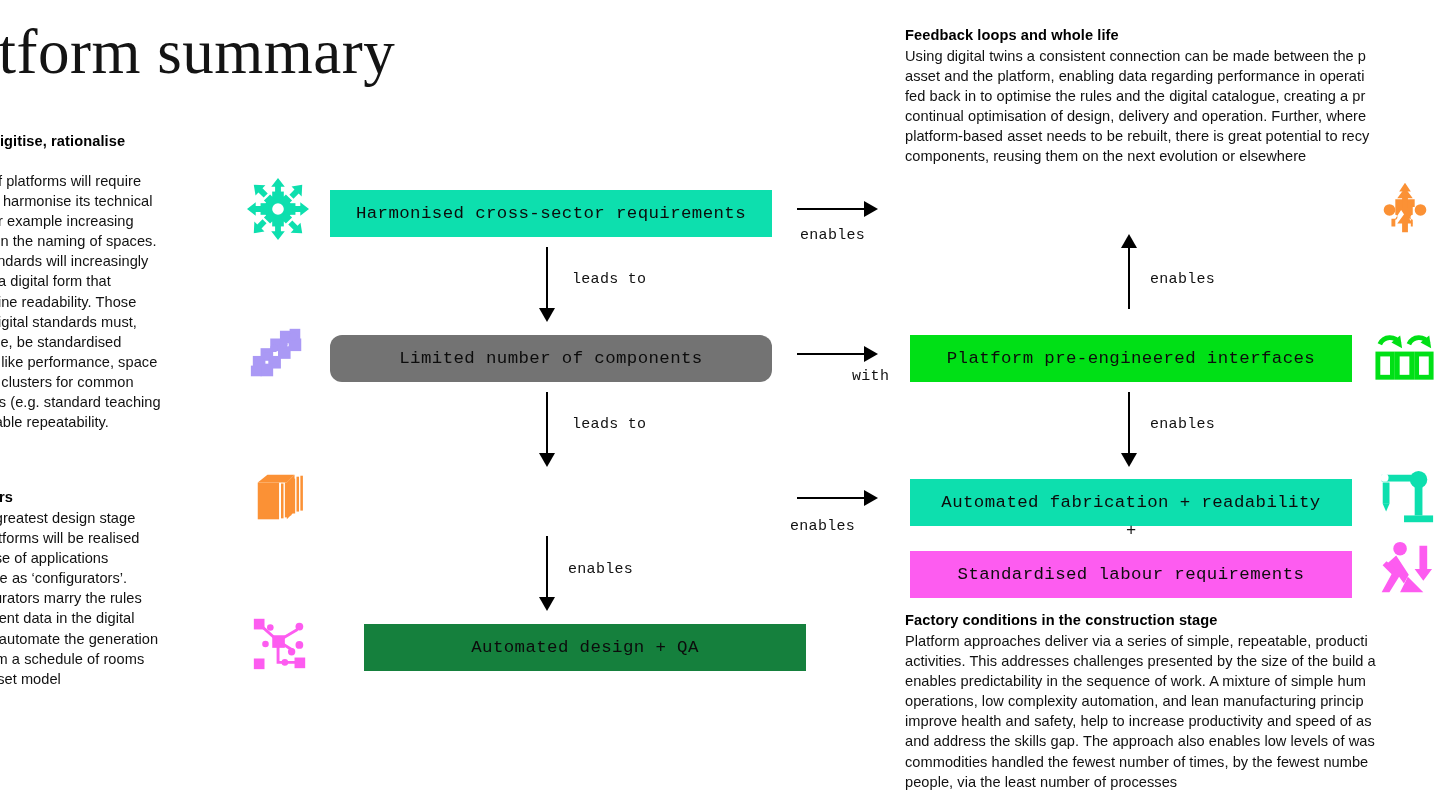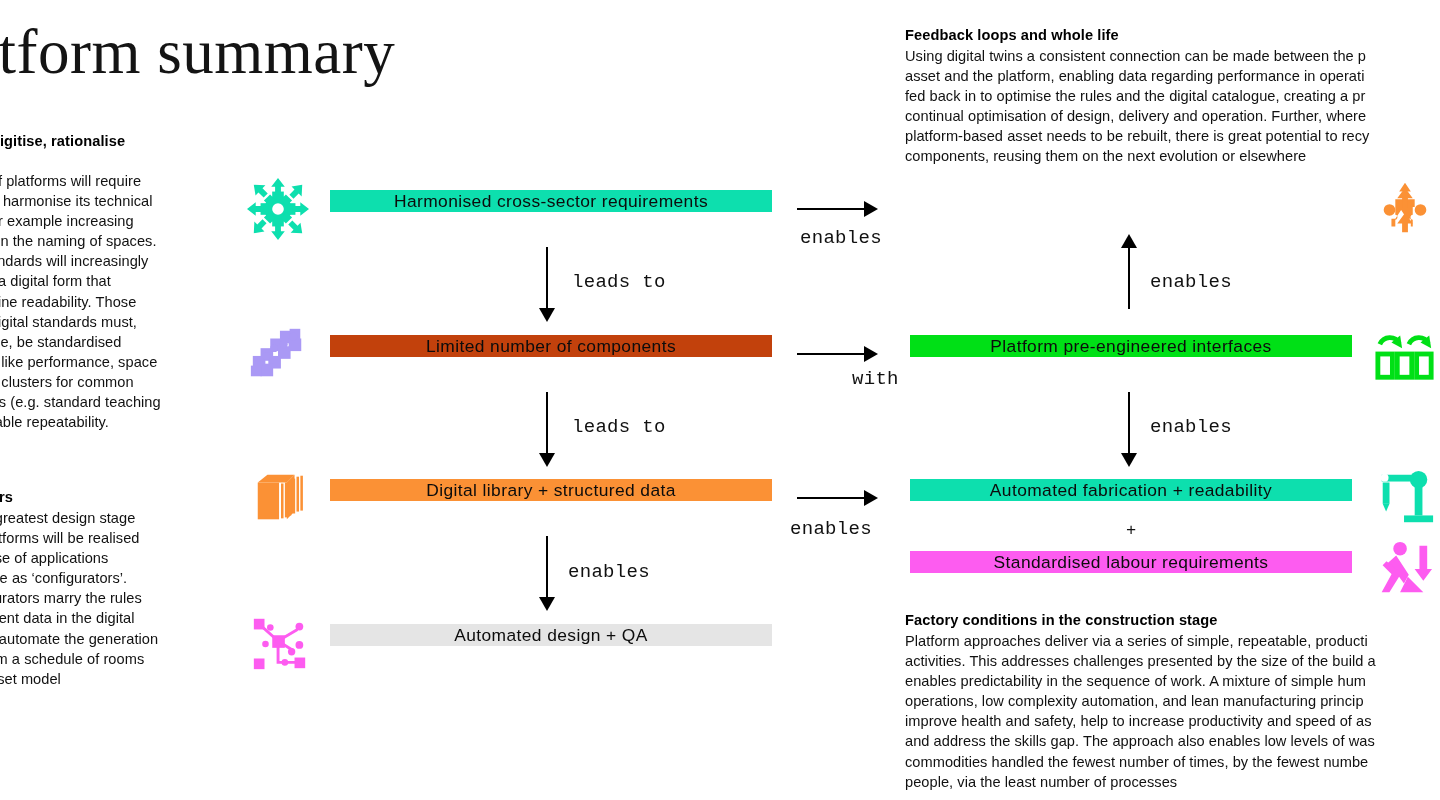--- a/index.html
+++ b/index.html
@@ -28,31 +28,31 @@
     font-size:14.6px;font-weight:400;line-height:20.1px;margin:0;color:#111;
     letter-spacing:.05px;
   }
   #left-block-1{top:132px;}
   #left-block-2{top:488px;}
   #right-block-1{top:26px;}
   #right-block-2{top:611px;}
 
   
   .box{
-    position:absolute;height:22px;display:flex;align-items:center;justify-content:center;
-    font-family:Liberation Sans, sans-serif;
+    position:absolute;height:47px;display:flex;align-items:center;justify-content:center;
+    font-family:Liberation Mono, monospace;
     font-size:17.4px;font-weight:400;color:#0c0c0c;letter-spacing:.4px;white-space:nowrap;
   }
   .box.left{left:330px;width:442px;}
   .box.right{left:910px;width:442px;}
 
   #box-harmonised{top:190px;background:#0ddfae;}
-  #box-components{top:335px;background:#c2410c;}
+  #box-components{top:335px;background:#737373;border-radius:12px;}
   #box-library{top:479px;background:#fb9135;}
-  #box-design-qa{top:624px;background:#e5e5e5;}
+  #box-design-qa{top:624px;background:#15803d;margin-left:34px;}
 
   #box-future{top:190px;background:#fb9135;}
   #box-interfaces{top:335px;background:#00e016;}
   #box-fabrication{top:479px;background:#0ddfae;}
   #box-labour{top:551px;background:#fd5cf0;}
 
   
   .icon{position:absolute;width:62px;height:62px;}
   #icon-hub{left:247px;top:178px;}
   #icon-puzzle-cluster{left:247px;top:323px;}
@@ -75,21 +75,21 @@
   .h-arrow{position:absolute;height:2px;background:#000;}
   .h-arrow::after{
     content:"";position:absolute;top:50%;right:-13px;transform:translateY(-50%);
     width:0;height:0;border-top:8px solid transparent;border-bottom:8px solid transparent;
     border-left:14px solid #000;
   }
 
   .edge-label{
     position:absolute;
     font-family:"Liberation Mono","DejaVu Sans Mono",monospace;
-    font-size:19px;color:#111;white-space:nowrap;letter-spacing:.3px;
+    font-size:15px;color:#111;white-space:nowrap;letter-spacing:.3px;
   }
 
   .plus-sign{
     position:absolute;left:910px;width:442px;top:521px;text-align:center;
     font-family:"Liberation Mono","DejaVu Sans Mono",monospace;
     font-size:17px;color:#111;
   }
 </style>
 </head>
 <body>
@@ -298,21 +298,20 @@
   <div class="edge-label" style="left:790px;top:518px;">enables</div>
 
   <div class="v-arrow up" style="left:1128px;top:247px;height:62px;"></div>
   <div class="edge-label" style="left:1150px;top:271px;">enables</div>
 
   <div class="v-arrow down" style="left:1128px;top:392px;height:62px;"></div>
   <div class="edge-label" style="left:1150px;top:416px;">enables</div>
 
   <div class="box left" id="box-harmonised">Harmonised cross-sector requirements</div>
   <div class="box left" id="box-components">Limited number of components</div>
-  <div class="box left" id="box-library">Digital library + structured data</div>
   <div class="box left" id="box-design-qa">Automated design + QA</div>
 
   <div class="box right" id="box-interfaces">Platform pre-engineered interfaces</div>
   <div class="box right" id="box-fabrication">Automated fabrication + readability</div>
   <div class="plus-sign">+</div>
   <div class="box right" id="box-labour">Standardised labour requirements</div>
 
 </div>
 
 </body></html>

